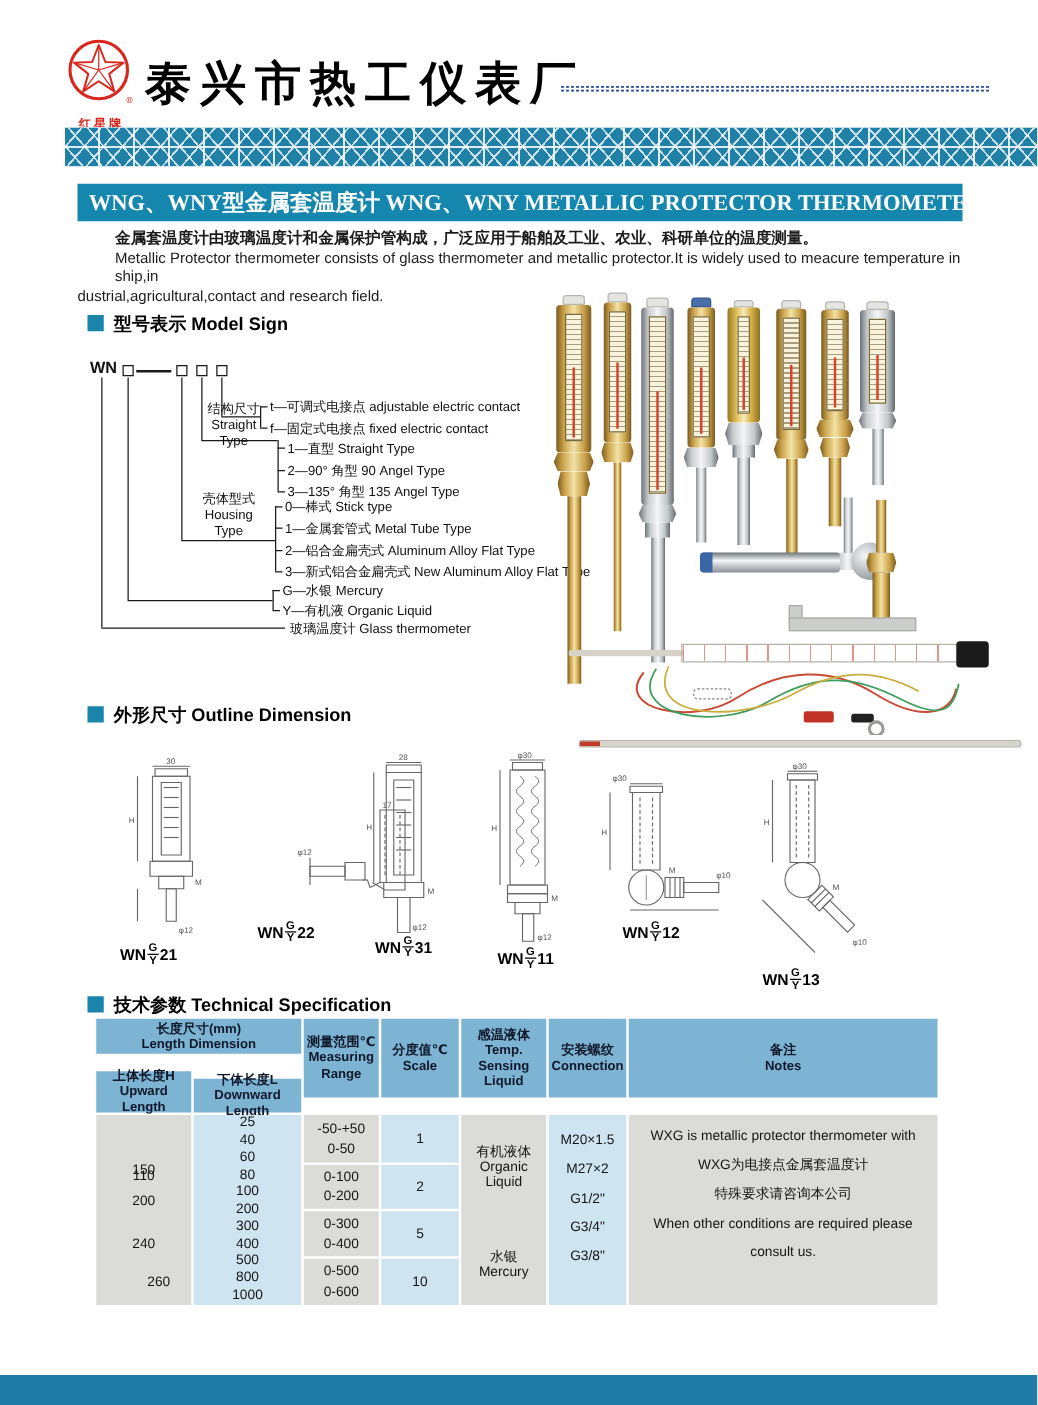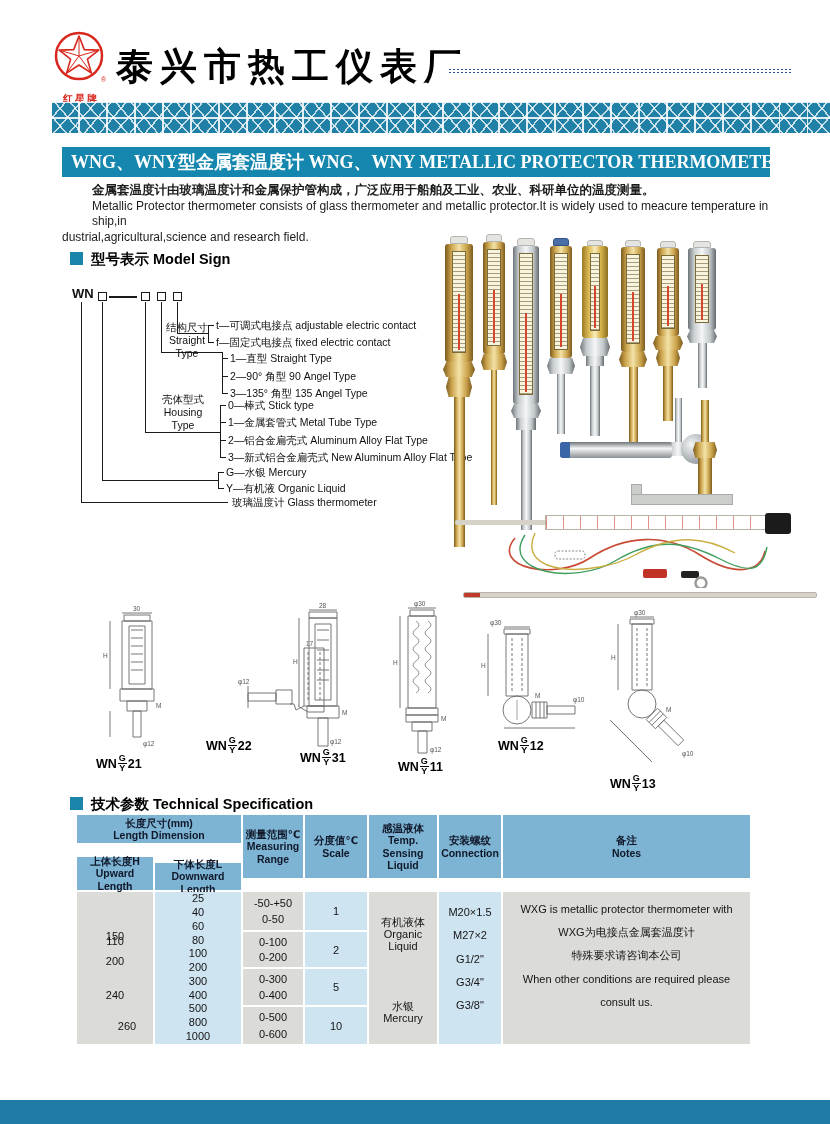--- a/index.html
+++ b/index.html
@@ -103,21 +103,21 @@
   <div class="logo-label">红星牌</div>
   <div class="company">泰兴市热工仪表厂</div>
   <div class="dotline"></div>
   <div class="band"></div>
 
   <div class="title-bar">WNG、WNY型金属套温度计 WNG、WNY METALLIC PROTECTOR THERMOMETER</div>
 
   <div class="intro">
     <div class="cn">金属套温度计由玻璃温度计和金属保护管构成，广泛应用于船舶及工业、农业、科研单位的温度测量。</div>
     <div class="en1">Metallic Protector thermometer consists of glass thermometer and metallic protector.It is widely used to meacure temperature in ship,in</div>
-    <div class="en2">dustrial,agricultural,science and research field.</div>
+    <div class="en2">dustrial,agricultural,contact and research field.</div>
   </div>
 
   <div class="sec-h" style="left:70px;top:250px;">
     <span class="sq"></span><span>型号表示 Model Sign</span>
   </div>
 
   <div class="diagram">
     <span class="wn">WN</span>
     <span class="mbox" style="left:28px;top:4px;"></span>
     <span class="ln" style="left:39px;top:8px;width:28px;height:1.5px;"></span>
@@ -288,20 +288,23 @@
         <path d="M40,0 C20,44 100,44 140,22 S210,4 240,20" fill="none" stroke="#c9ad3e" stroke-width="1.4"></path>
         <rect x="60" y="18" width="30" height="8" rx="3" fill="none" stroke="#888" stroke-width="1" stroke-dasharray="2 1.5"></rect>
         <rect x="148" y="36" width="24" height="9" rx="2" fill="#c23327"></rect>
         <rect x="186" y="38" width="18" height="7" rx="2" fill="#222"></rect>
         <circle cx="206" cy="50" r="5.5" fill="none" stroke="#9a9a96" stroke-width="2.5"></circle>
       </svg>
       <div class="abs" style="left:28px;top:364px;width:352px;height:4px;border-radius:2px;background:linear-gradient(90deg,#c03b2a 0 16px,#d8d4ca 16px);border:0.5px solid #b8b4aa;"></div>
     </div>
   </div>
 
+  <div class="sec-h" style="left:70px;top:563px;">
+    <span class="sq"></span><span>外形尺寸 Outline Dimension</span>
+  </div>
 
   <svg class="dw" style="left:100px;top:606px;" width="70" height="142" viewBox="0 0 70 142">
     <g stroke="#666" fill="none" stroke-width="0.9">
       <line x1="22" y1="7" x2="52" y2="7"></line>
       <rect x="24" y="9" width="26" height="6"></rect>
       <rect x="22" y="15" width="30" height="68"></rect>
       <rect x="29" y="20" width="16" height="58"></rect>
       <line x1="31" y1="24" x2="43" y2="24"></line>
         <line x1="31" y1="32" x2="43" y2="32"></line>
       <line x1="31" y1="40" x2="43" y2="40"></line>

